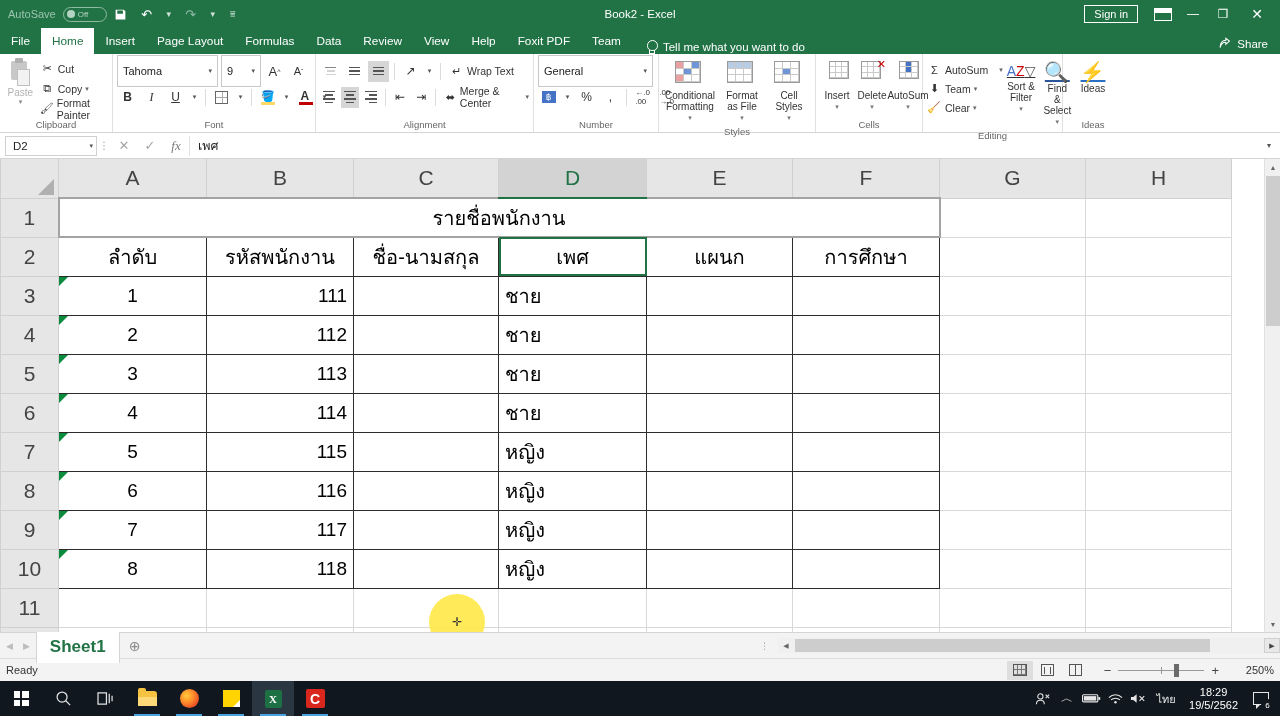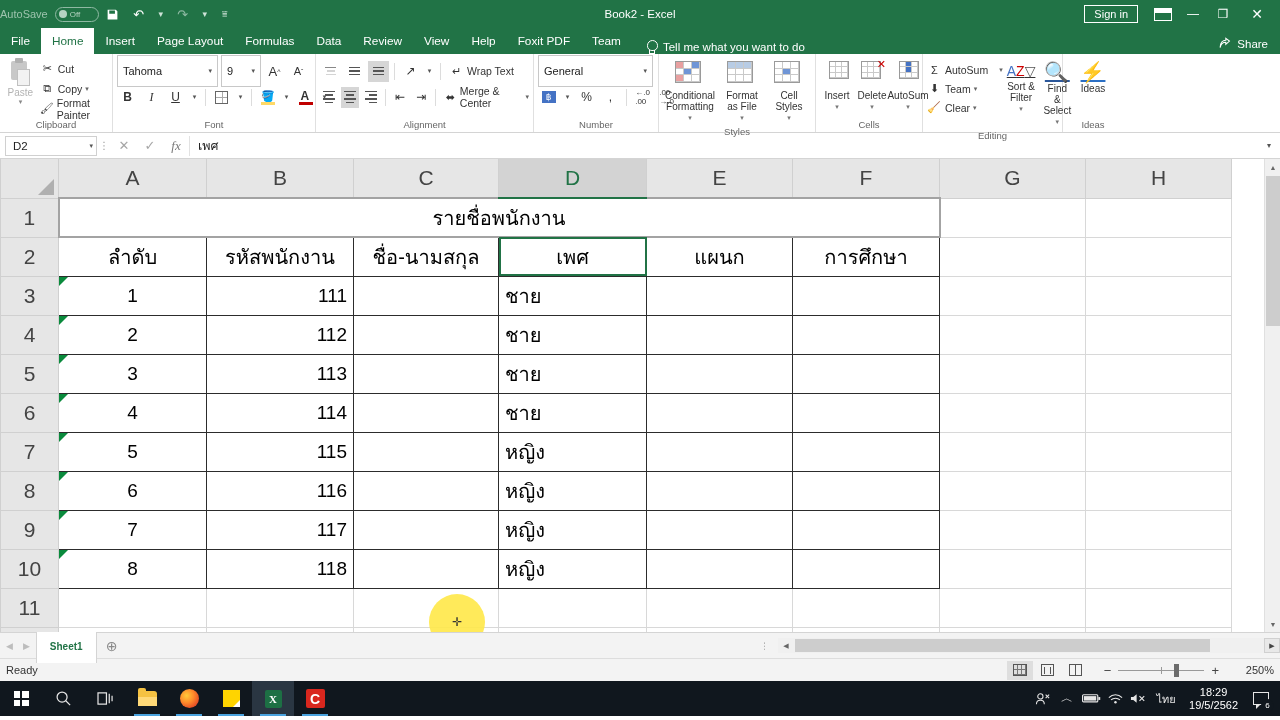--- a/index.html
+++ b/index.html
@@ -7,21 +7,21 @@
     width: 1280px; height: 720px; overflow: hidden;
     font-family: "Liberation Sans", sans-serif;
     background: #fff;
   }
   
   .titlebar {
     height: 28px; background: #217346; color: #fff;
     display: flex; align-items: center; position: relative;
     font-size: 11.5px;
   }
-  .qat { display: flex; align-items: center; gap: 2px; }
+  .qat { display: flex; align-items: center; gap: 2px; padding-left: 8px; }
   .autosave-label { color: #9dc3ad; font-size: 11px; margin-right: 5px; }
   .autosave-toggle {
     width: 44px; height: 15px; border: 1px solid #8fb9a3; border-radius: 8px;
     display: flex; align-items: center; font-size: 8px; color: #b5d3c2;
     padding: 0 3px; gap: 3px;
   }
   .autosave-knob { width: 8px; height: 8px; border-radius: 50%; background: #b5d3c2; }
   .qat-btn {
     width: 24px; height: 22px; display: flex; align-items: center; justify-content: center;
     color: #fff; font-size: 13px;
@@ -217,21 +217,21 @@
   .vs-bottom { position: absolute; bottom: 0; left: 0; }
   
   .tabstrip {
     height: 26px; background: #f3f3f3; display: flex; align-items: center;
     border-top: 1px solid #d4d4d4; font-size: 11.5px;
   }
   .nav-arrows { display: flex; padding: 0 6px; gap: 10px; color: #bdbdbd; font-size: 9px; }
   .sheet-tab {
     background: #fff; border: 1px solid #d4d4d4; border-bottom: none; height: 24px;
     display: flex; align-items: center; padding: 16px 13px; color: #217346; font-weight: bold;
-    font-size: 10px; border-top: 2px solid #217346;
+    font-size: 17px; border-top: 2px solid #217346;
   }
   .add-sheet {
     width: 30px; text-align: center; color: #8a8a8a; font-size: 14px;
   }
   .hscroll-area { margin-left: auto; display: flex; align-items: center; height: 100%; }
   .hs-dots { color: #999; font-size: 9px; padding: 0 8px; letter-spacing: 1px; }
   .hs-left { width: 16px; height: 15px; background: #f0f0f0; display:flex; align-items:center; justify-content:center; font-size:7px; color:#666; }
   .hs-track { width: 470px; height: 15px; background: #f0f0f0; position: relative; }
   .hs-thumb { position: absolute; left: 1px; top: 1px; width: 415px; height: 13px; background: #cdcdcd; }
   .hs-right { width: 16px; height: 15px; background: #e8e8e8; border:1px solid #d0d0d0; display:flex; align-items:center; justify-content:center; font-size:7px; color:#444; }

